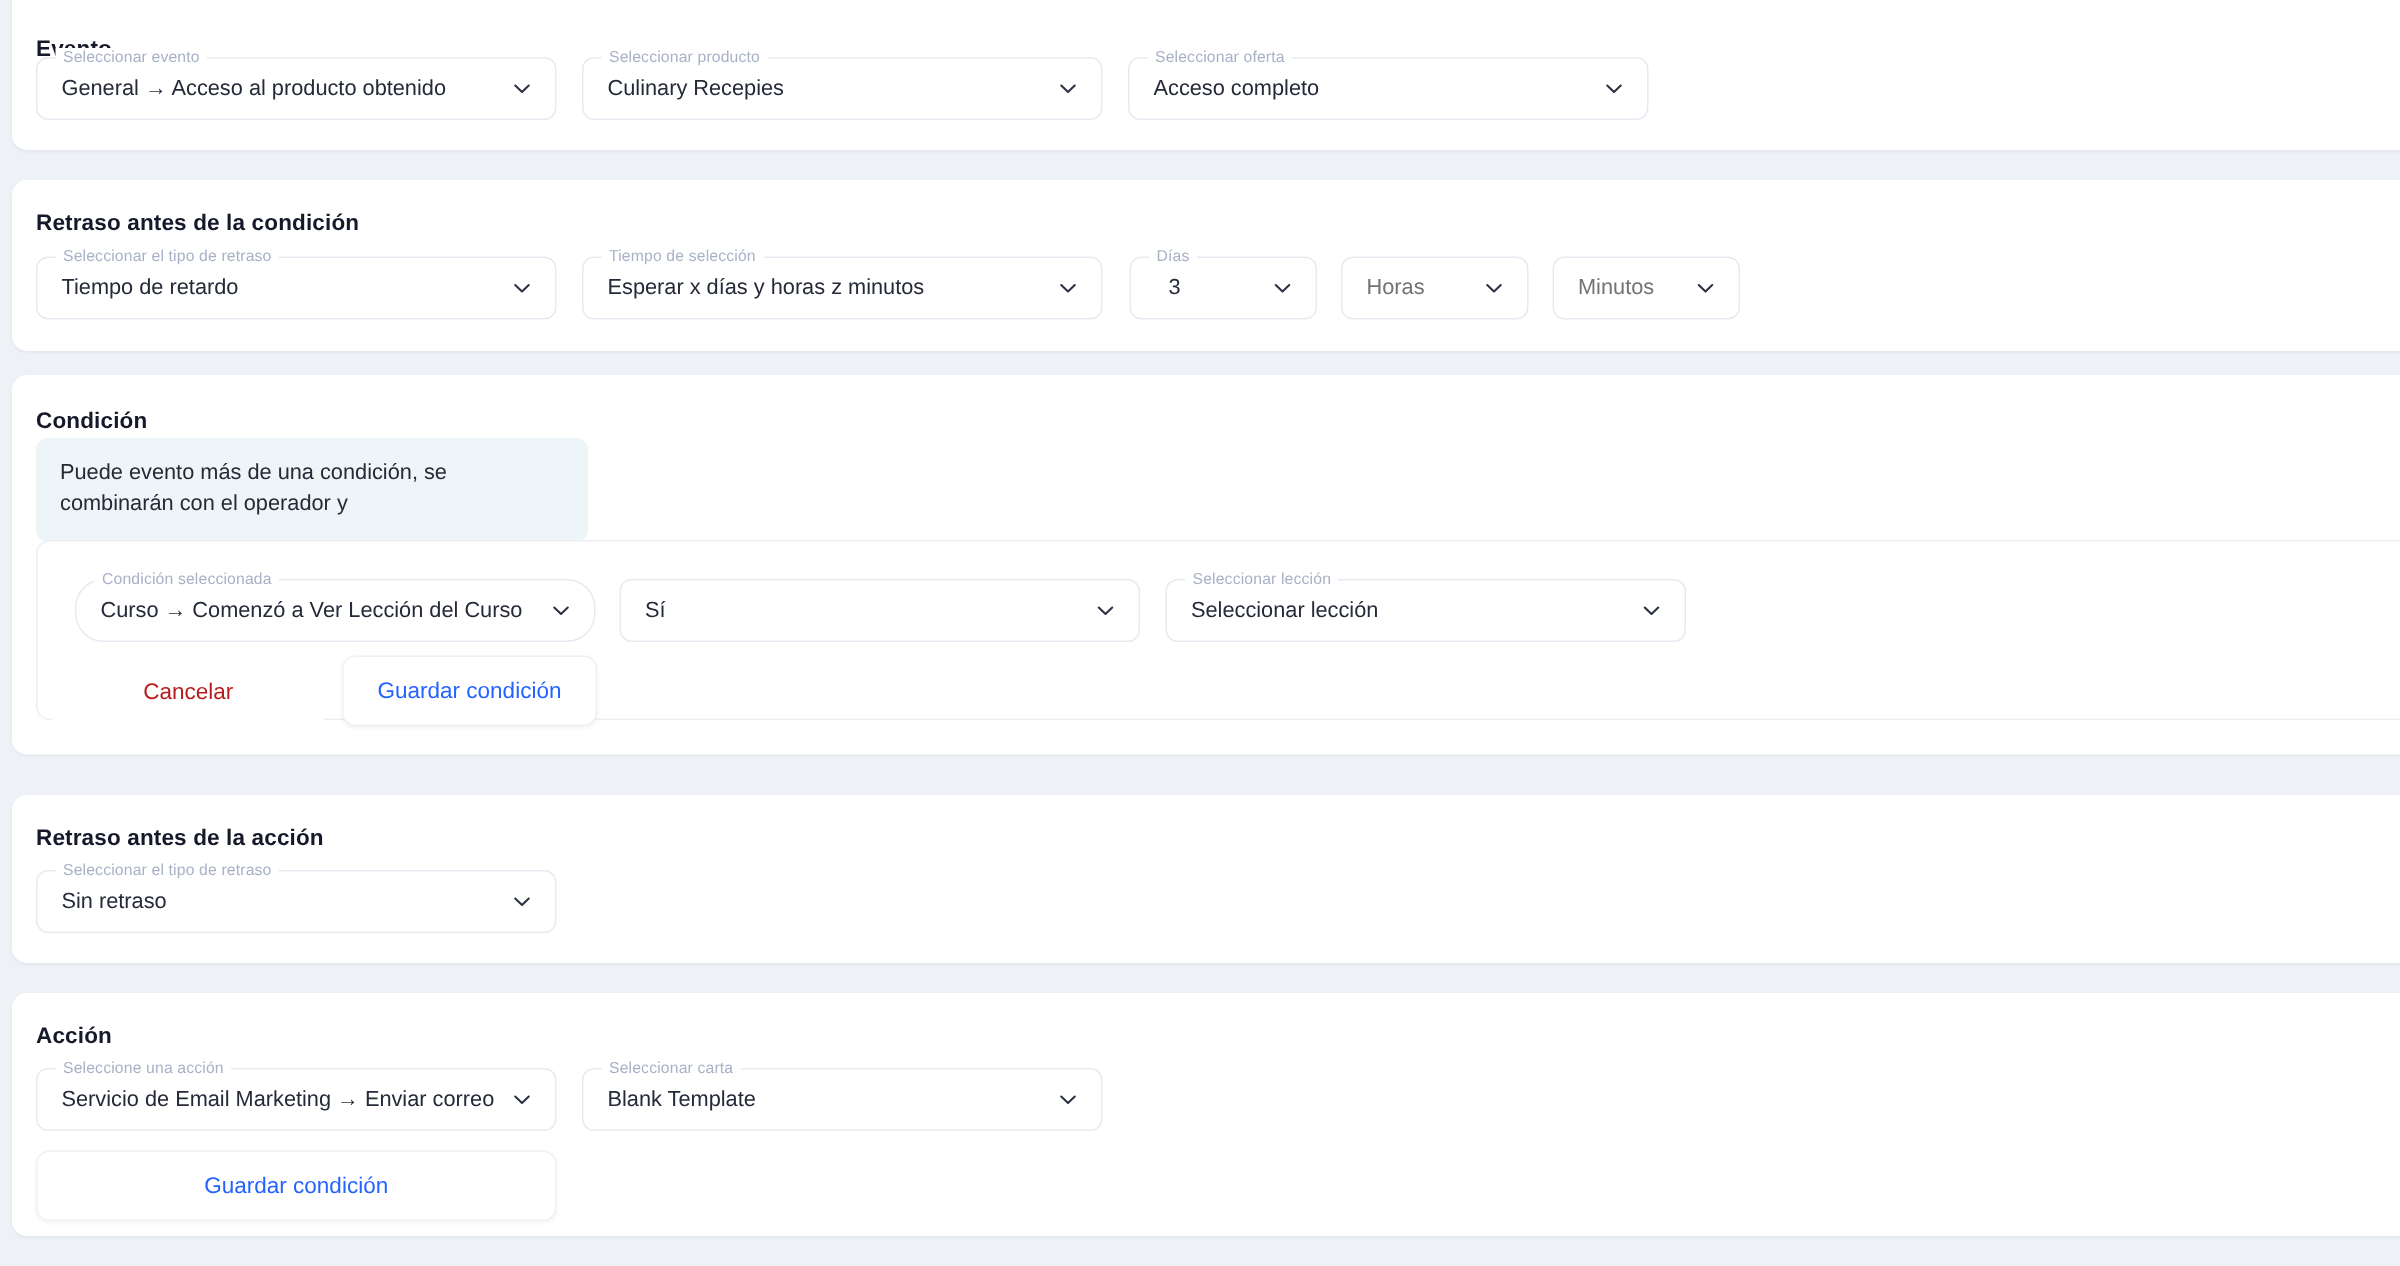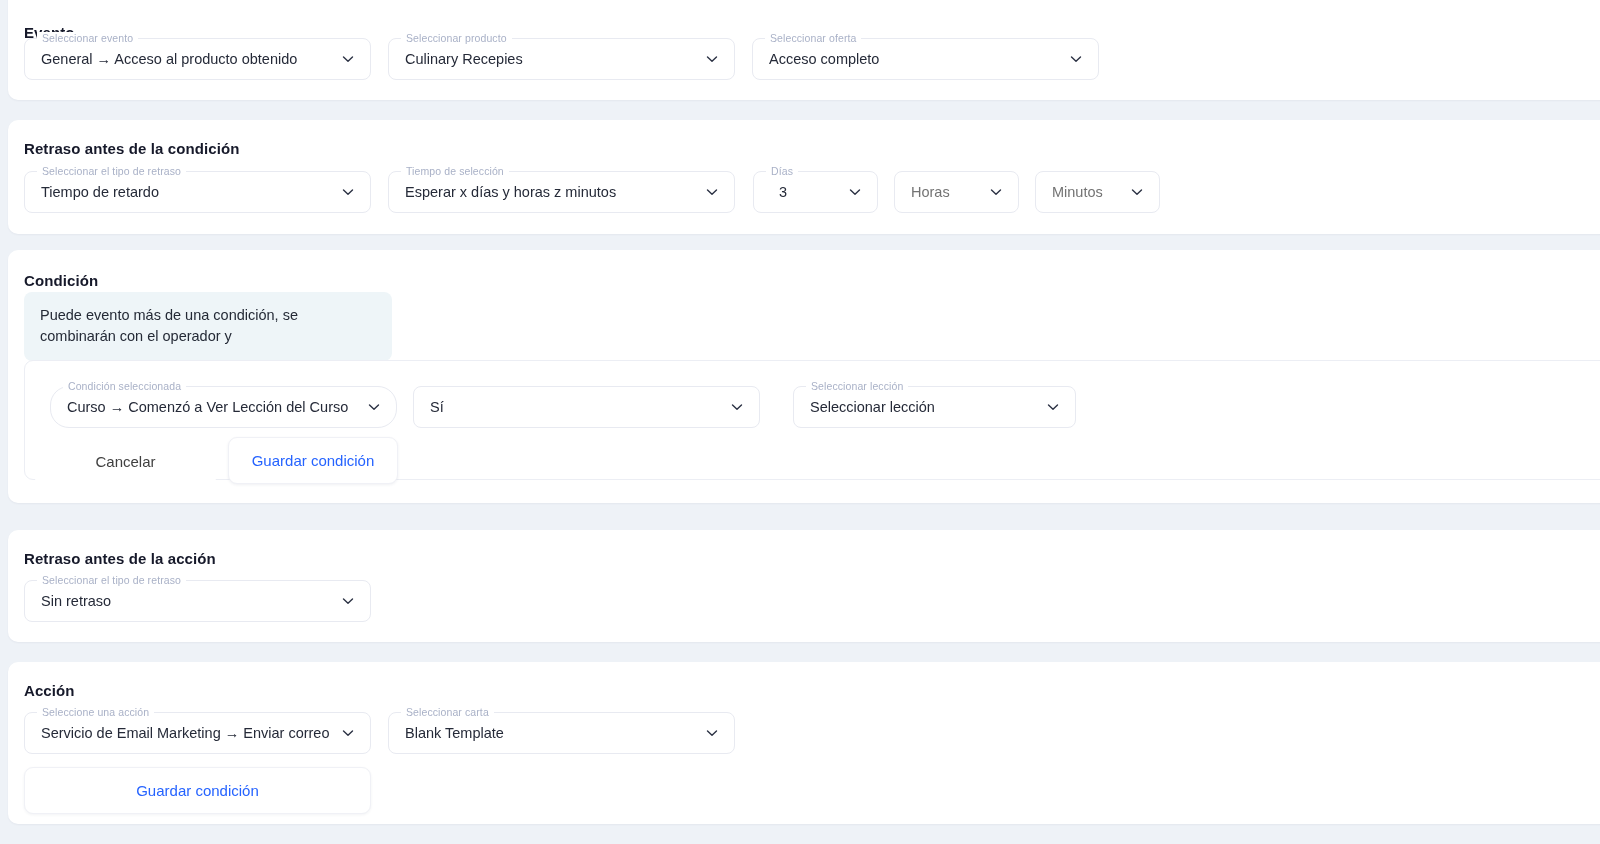--- a/index.html
+++ b/index.html
@@ -115,21 +115,21 @@
     font-size: 15px;
     font-family: "Liberation Sans", sans-serif;
     cursor: pointer;
     border-radius: 9px;
     background: #fff;
     border: none;
     white-space: nowrap;
   }
 
   .btn-plain {
-    color: #404040;
+    color: #b91c1c;
   }
 
   .btn-primaryish {
     color: #2563ff;
     border: 1px solid #f0f1f6;
     box-shadow: 0 1px 3px rgba(30, 45, 80, 0.07);
   }
 
   .btn-wide {
     color: #2563ff;
@@ -247,21 +247,21 @@
 
       <div class="field" style="position:absolute; left:388px; top:25px; width:347px;">
         <span class="value">Sí</span>
         <span class="chev">
           <svg viewBox="0 0 16 16" width="16" height="16">
               <path d="M3.5 6 L8 10.3 L12.5 6" fill="none" stroke="#2c3244" stroke-width="1.4" stroke-linecap="round" stroke-linejoin="round"></path>
             </svg>
         </span>
       </div>
 
-      <div class="field" style="position:absolute; left:768px; top:25px; width:283px;gap:12px;">
+      <div class="field" style="position:absolute; left:752px; top:25px; width:347px;gap:12px;">
         <span class="legend">Seleccionar lección</span>
         <span class="value">Seleccionar lección</span>
         <span class="chev">
           <svg viewBox="0 0 16 16" width="16" height="16">
               <path d="M3.5 6 L8 10.3 L12.5 6" fill="none" stroke="#2c3244" stroke-width="1.4" stroke-linecap="round" stroke-linejoin="round"></path>
             </svg>
         </span>
       </div>
 
       <button class="btn btn-plain" style="position:absolute; left:8px; top:78px; width:185px; height:44px;">Cancelar</button>

